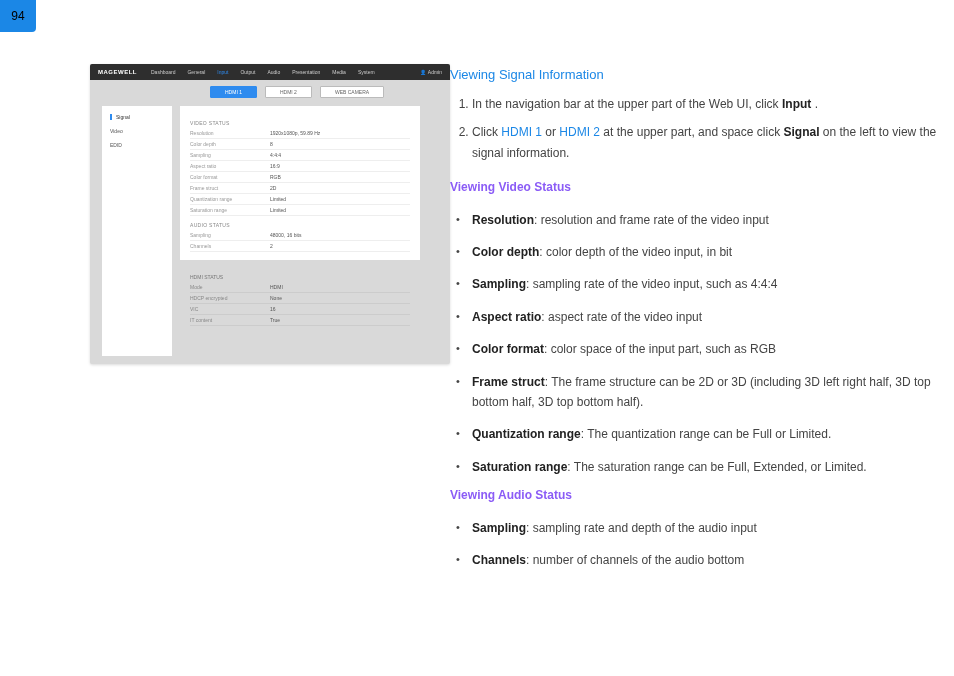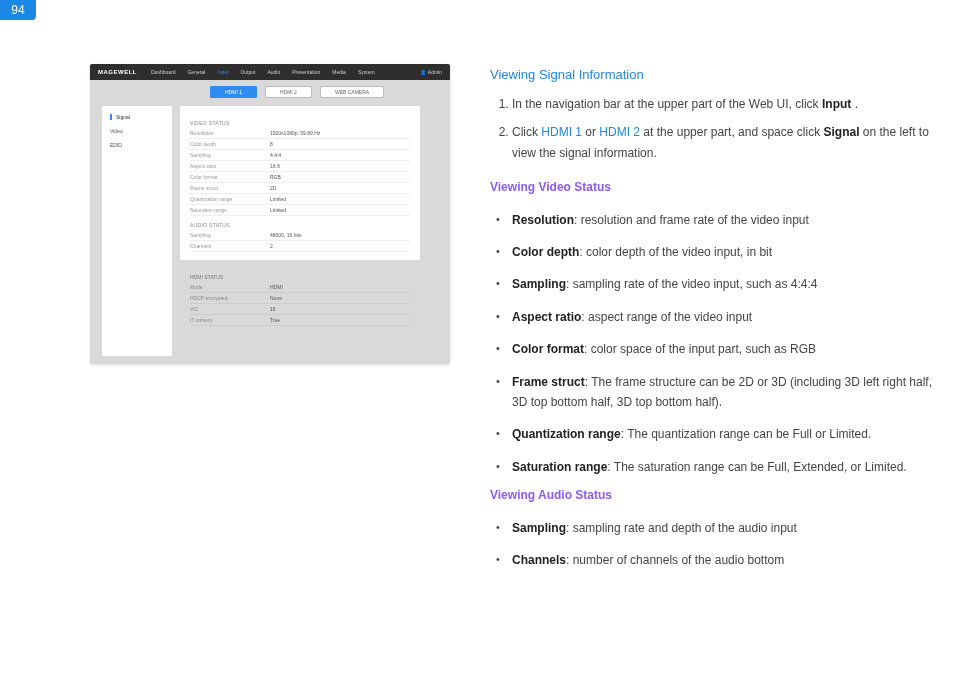--- a/index.html
+++ b/index.html
@@ -1,18 +1,18 @@
 <!DOCTYPE html>
 <html><head>
 <meta charset="utf-8">
 <style>
   * { margin: 0; padding: 0; box-sizing: border-box; }
   body { font-family: "Segoe UI", Arial, sans-serif; background: #fff; width: 954px; height: 676px; position: relative; color: #333; }
-  .page-num { position: absolute; top: 0; left: 0; background: #1b87e6; color: #ffffff; width: 36px; height: 20px; display: flex; align-items: center; justify-content: center; font-size: 12px; border-bottom-right-radius: 4px; }
-  .layout { display: flex; padding: 64px 17px 20px 90px; gap: 40px; }
+  .page-num { position: absolute; top: 0; left: 0; background: #1b87e6; color: #000000; width: 36px; height: 32px; display: flex; align-items: center; justify-content: center; font-size: 12px; border-bottom-right-radius: 4px; }
+  .layout { display: flex; padding: 64px 17px 20px 90px; }
   
   .shot { width: 360px; height: 300px; background: #d9d9d9; border-radius: 2px; overflow: hidden; font-size: 6px; color: #555; box-shadow: 0 1px 3px rgba(0,0,0,.15); flex-shrink:0;}
   .shot-top { background: #2e2e2e; height: 16px; display: flex; align-items: center; padding: 0 8px; gap: 14px; color: #ccc; }
   .shot-top .logo { color: #fff; font-weight: bold; letter-spacing: .5px;}
   .shot-top .nav { display: flex; gap: 12px; font-size: 5px;}
   .shot-top .nav span.active { color:#2e8bef;}
   .shot-top .user { margin-left:auto; font-size:5px;}
   .tabs-row { background:#d9d9d9; padding:6px 0 0 120px; }
   .tabs { display: flex; gap: 8px; }
   .tab { background: #fff; border:1px solid #bbb; padding:2px 14px; font-size:5px; color:#666; border-radius:1px;}
@@ -160,21 +160,21 @@
       </li>
       <li>
         <span>Click </span><span class="link">HDMI 1</span><span> or </span><span class="link">HDMI 2</span><span> at the upper part, and space click </span><span class="bold">Signal</span><span> on the left to view the signal information.</span>
       </li>
     </ol>
     <h3>Viewing Video Status</h3>
     <ul class="dot">
       <li><span class="bold">Resolution</span><span>: resolution and frame rate of the video input</span></li>
       <li><span class="bold">Color depth</span><span>: color depth of the video input, in bit</span></li>
       <li><span class="bold">Sampling</span><span>: sampling rate of the video input, such as 4:4:4</span></li>
-      <li><span class="bold">Aspect ratio</span><span>: aspect range of the video input</span></li>
+      <li><span class="bold">Aspect ratio</span><span>: aspect rate of the video input</span></li>
       <li><span class="bold">Color format</span><span>: color space of the input part, such as RGB</span></li>
       <li><span class="bold">Frame struct</span><span>: The frame structure can be 2D or 3D (including 3D left right half, 3D top bottom half, 3D top bottom half).</span></li>
       <li><span class="bold">Quantization range</span><span>: The quantization range can be Full or Limited.</span></li>
       <li><span class="bold">Saturation range</span><span>: The saturation range can be Full, Extended, or Limited.</span></li>
     </ul>
     <h3>Viewing Audio Status</h3>
     <ul class="dot">
       <li><span class="bold">Sampling</span><span>: sampling rate and depth of the audio input</span></li>
       <li><span class="bold">Channels</span><span>: number of channels of the audio bottom</span></li>
     </ul>

